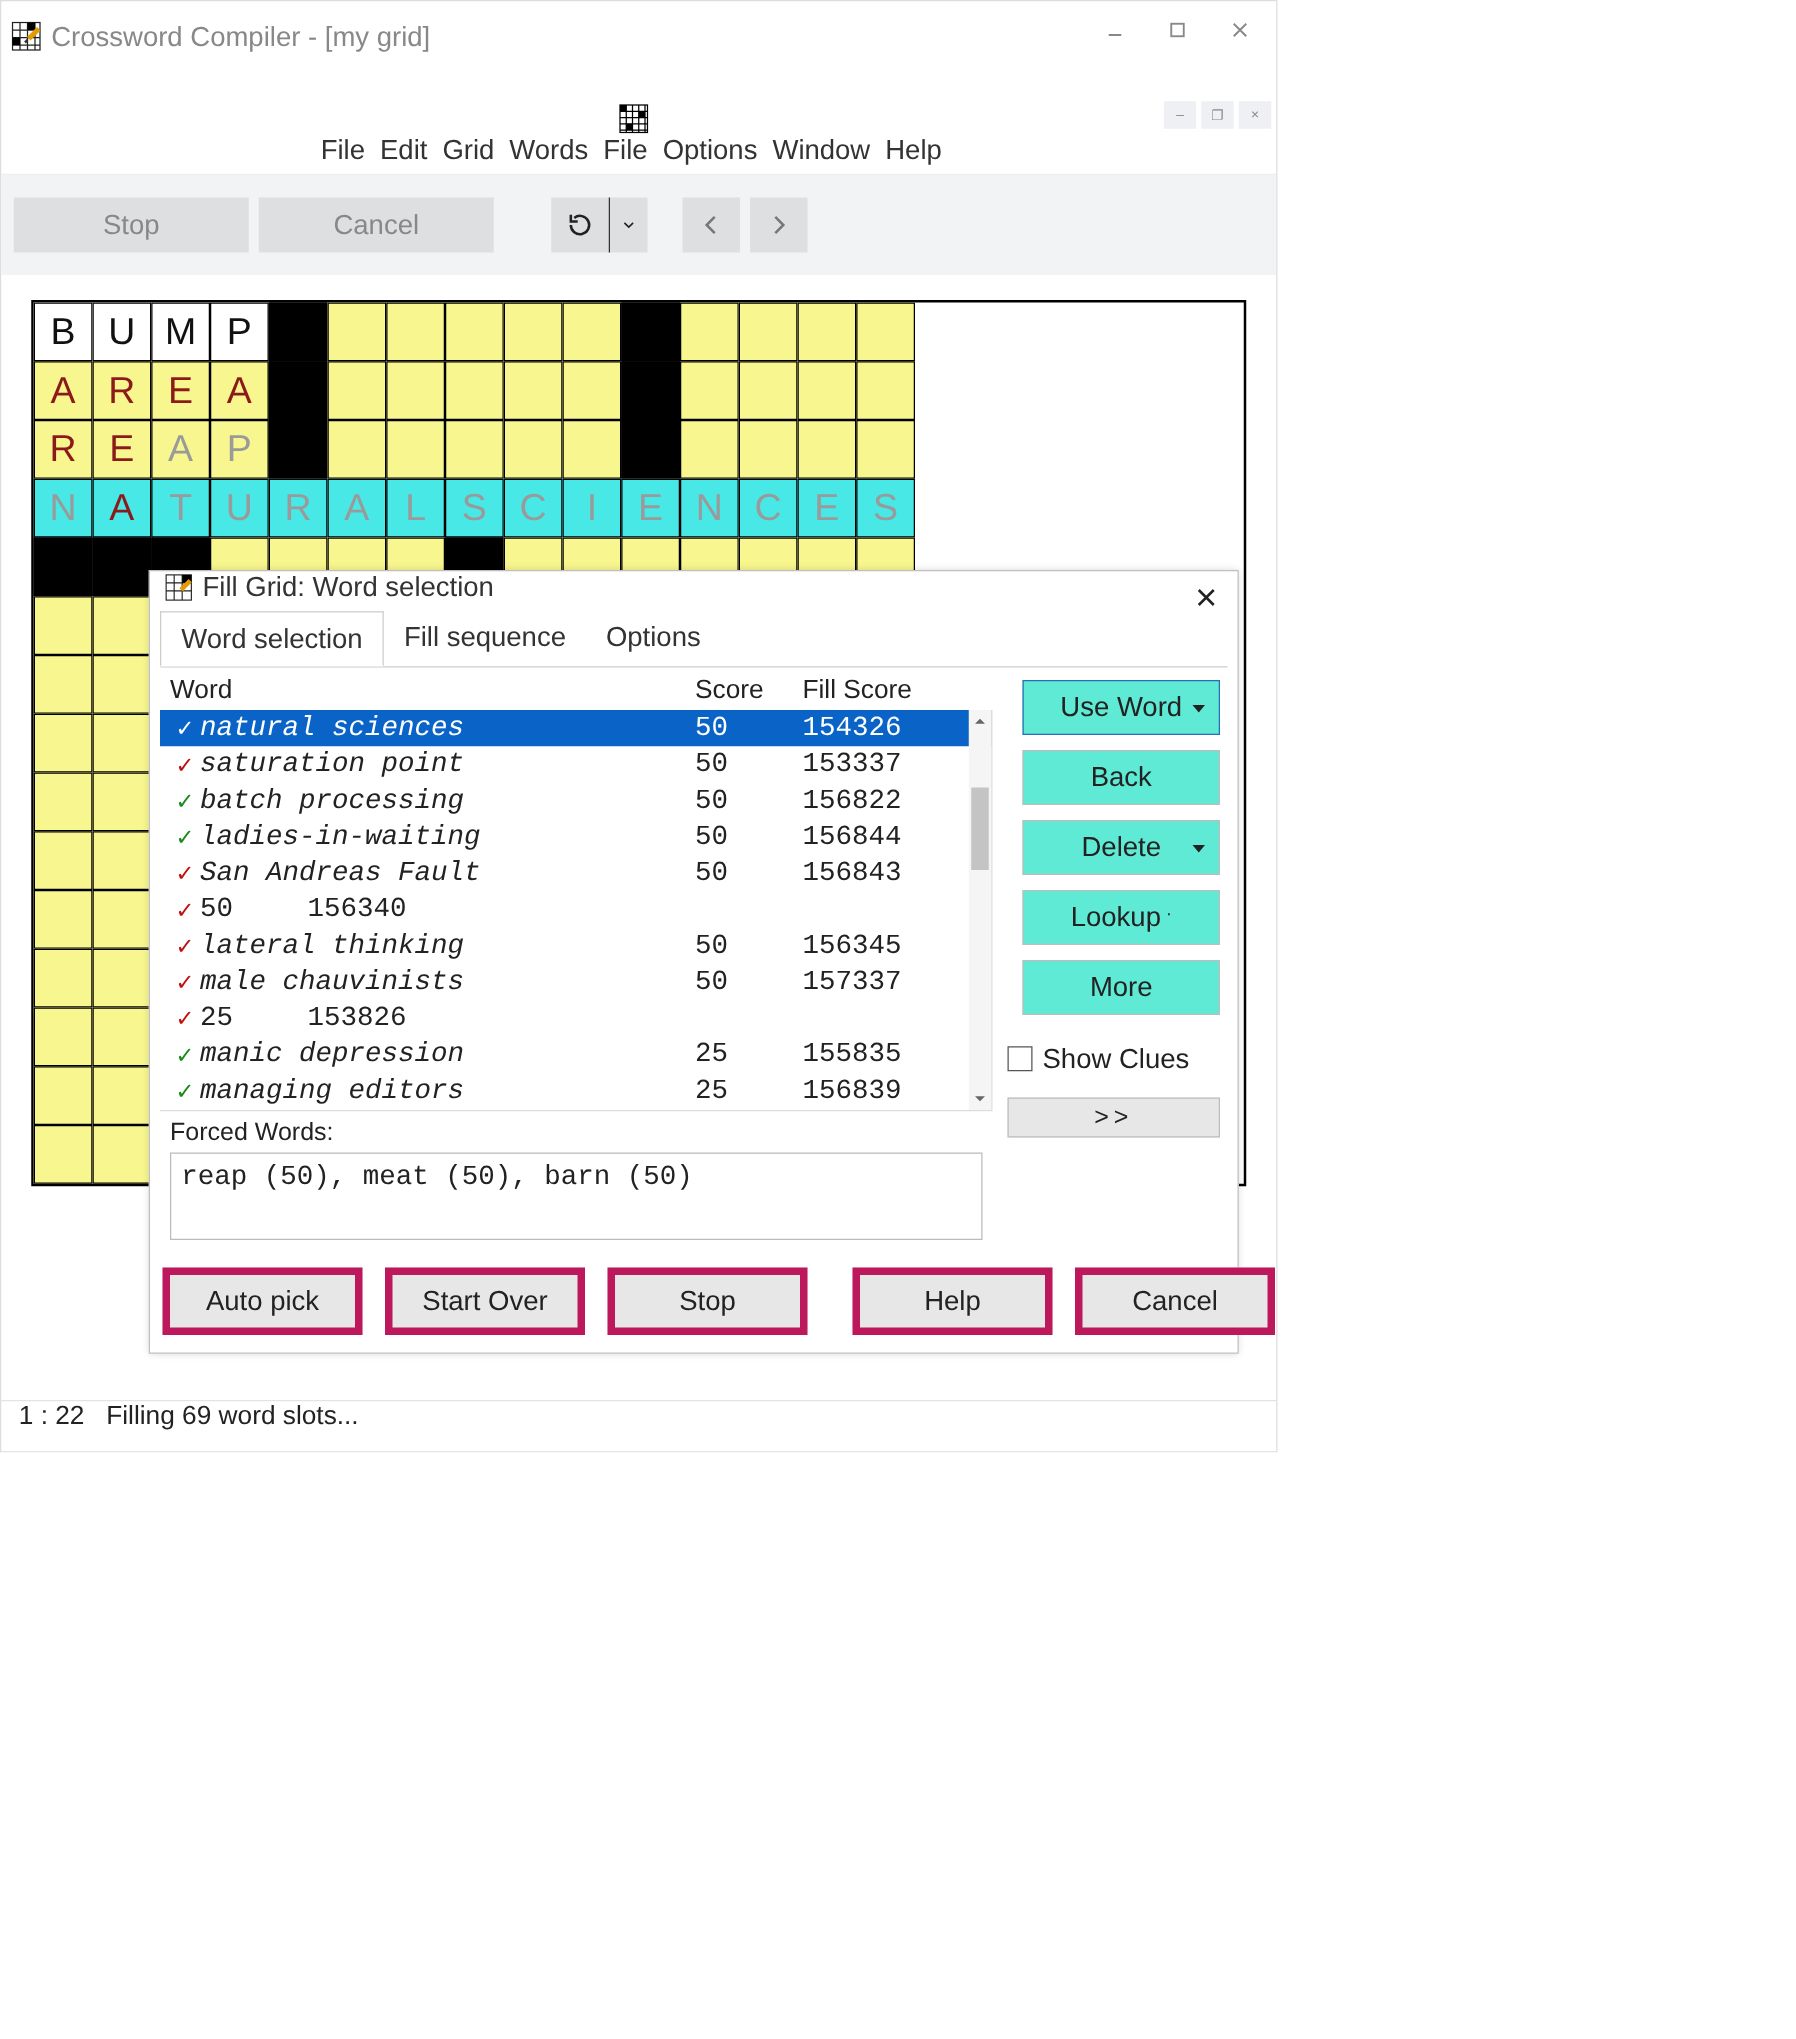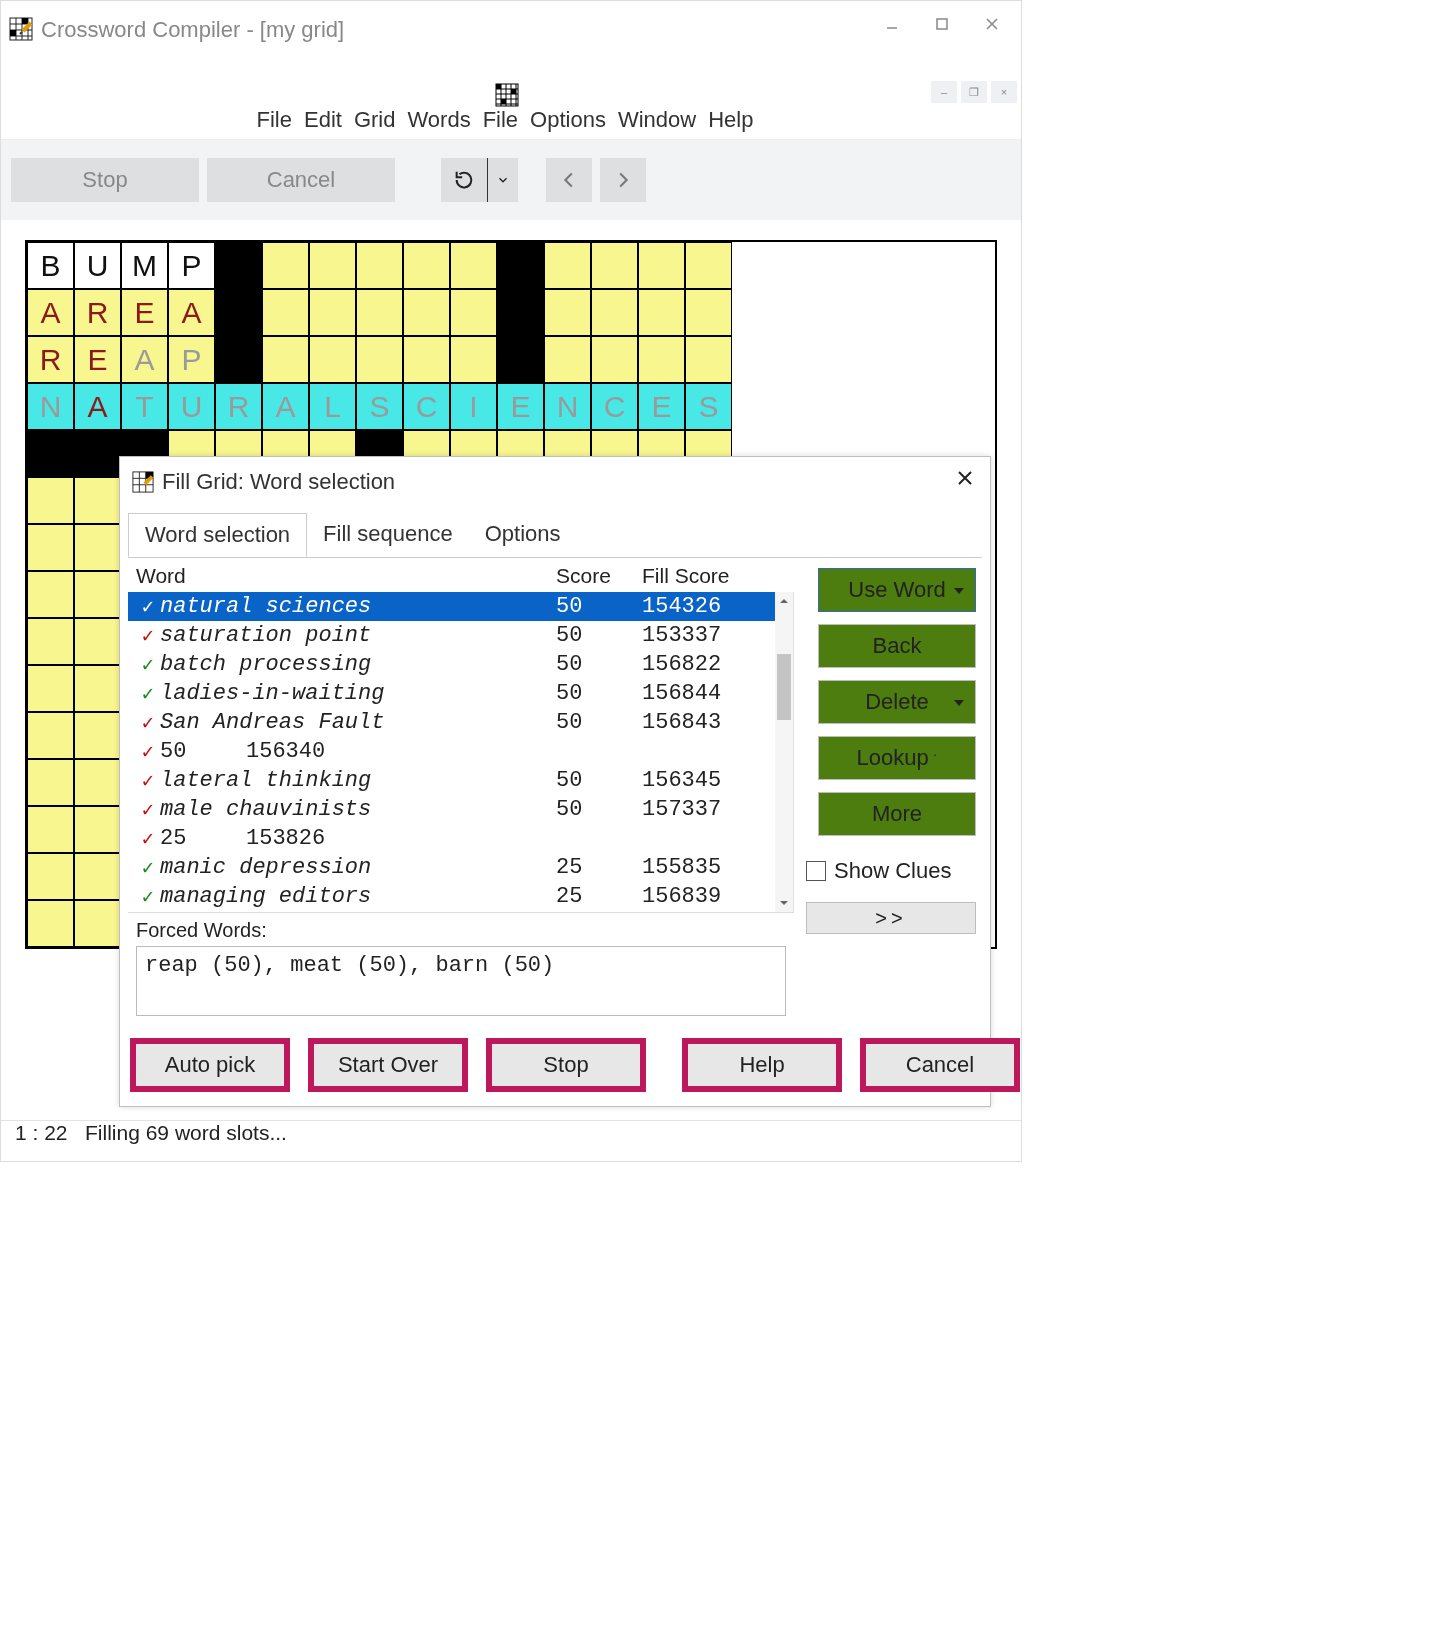--- a/index.html
+++ b/index.html
@@ -31,21 +31,21 @@
 .cell{border:1px solid #000;display:flex;align-items:center;justify-content:center;font-family:Arial,sans-serif;font-size:30px;font-weight:400;}
 .cell.w{background:#fff;}
 .cell.y{background:#f8f68e;}
 .cell.c{background:#48e8e6;}
 .cell.k{background:#000;}
 .cell .let.b{color:#111;}
 .cell .let.r{color:#8b1a1a;}
 .cell .let.g{color:#9a9a9a;}
 
 .dialog{position:absolute;left:118px;top:455px;width:870px;background:#fff;border:1px solid #bfbfbf;box-shadow:0 0 6px rgba(0,0,0,.15);}
-.dlg-title{display:flex;align-items:center;padding:12px 12px;position:relative;}
+.dlg-title{display:flex;align-items:center;padding:0 12px;position:relative;}
 .dlg-title .title-text{font-size:22px;color:#333;}
 .dlg-title .close{position:absolute;right:10px;top:6px;width:30px;height:30px;display:flex;align-items:center;justify-content:center;}
 .dlg-title .close svg{width:16px;height:16px;stroke:#222;stroke-width:2;}
 .dlg-tabs{display:flex;padding:0 8px;margin-top:6px;}
 .dlg-tabs .tab{padding:8px 16px;font-size:22px;color:#333;}
 .dlg-tabs .tab.active{border:1px solid #ccc;border-bottom-color:#fff;position:relative;z-index:2;background:#fff;}
 .dlg-body{border-top:1px solid #ccc;margin:0 8px;padding-top:0;display:flex;}
 .list-col{flex:1;position:relative;}
 .list-head{display:flex;padding:6px 8px 4px 8px;font-size:21px;}
 .list-head .c-word{width:420px;}
@@ -62,21 +62,21 @@
 .row .c-word{width:396px;white-space:pre;font-style:italic;}
 .row .c-score{width:86px;}
 .row .c-fill{flex:1;}
 .scrollbar{position:absolute;right:0;top:0;width:18px;height:100%;background:#f5f5f5;}
 .scrollbar .up,.scrollbar .dn{height:18px;display:flex;align-items:center;justify-content:center;}
 .scrollbar .up svg,.scrollbar .dn svg{width:10px;height:10px;fill:#666;}
 .scrollbar .thumb{position:absolute;left:2px;right:2px;top:62px;height:66px;background:#c4c4c4;}
 .forced-label{font-size:20px;padding:6px 8px 2px 8px;border-top:1px solid #ddd;}
 .forced-box{margin:2px 8px 8px 8px;border:1px solid #bbb;height:56px;padding:6px 8px;font-family:"Consolas","Courier New",monospace;font-size:22px;}
 .side-col{width:170px;padding:10px 6px 0 12px;display:flex;flex-direction:column;gap:12px;}
-.side-btn{background:#4d7c0f;border:1px solid #bdbdbd;height:42px;display:flex;align-items:center;justify-content:center;font-size:22px;color:#222;position:relative;margin-left:12px;}
+.side-btn{background:#5eead4;border:1px solid #bdbdbd;height:42px;display:flex;align-items:center;justify-content:center;font-size:22px;color:#222;position:relative;margin-left:12px;}
 .side-btn.primary{border:1px solid #2a6fb5;}
 .side-btn .caret{position:absolute;right:10px;}
 .side-btn .caret svg{width:12px;height:12px;fill:#222;}
 .side-btn.lookup .dot{margin-left:4px;position:relative;top:-4px;font-size:14px;}
 .show-clues{display:flex;align-items:center;gap:8px;margin-top:10px;font-size:22px;}
 .show-clues .cb{width:18px;height:18px;border:1.5px solid #555;}
 .side-expand{background:#e7e7e7;border:1px solid #bdbdbd;height:30px;display:flex;align-items:center;justify-content:center;font-size:20px;letter-spacing:4px;margin-top:6px;}
 .dlg-footer{display:flex;gap:18px;padding:14px 10px 14px 10px;}
 .dlg-footer .fbtn{flex:0 0 auto;background:#e7e7e7;border:6px solid #be185d;width:148px;height:42px;display:flex;align-items:center;justify-content:center;font-size:22px;}
 .dlg-footer .spacer{flex:1;}

